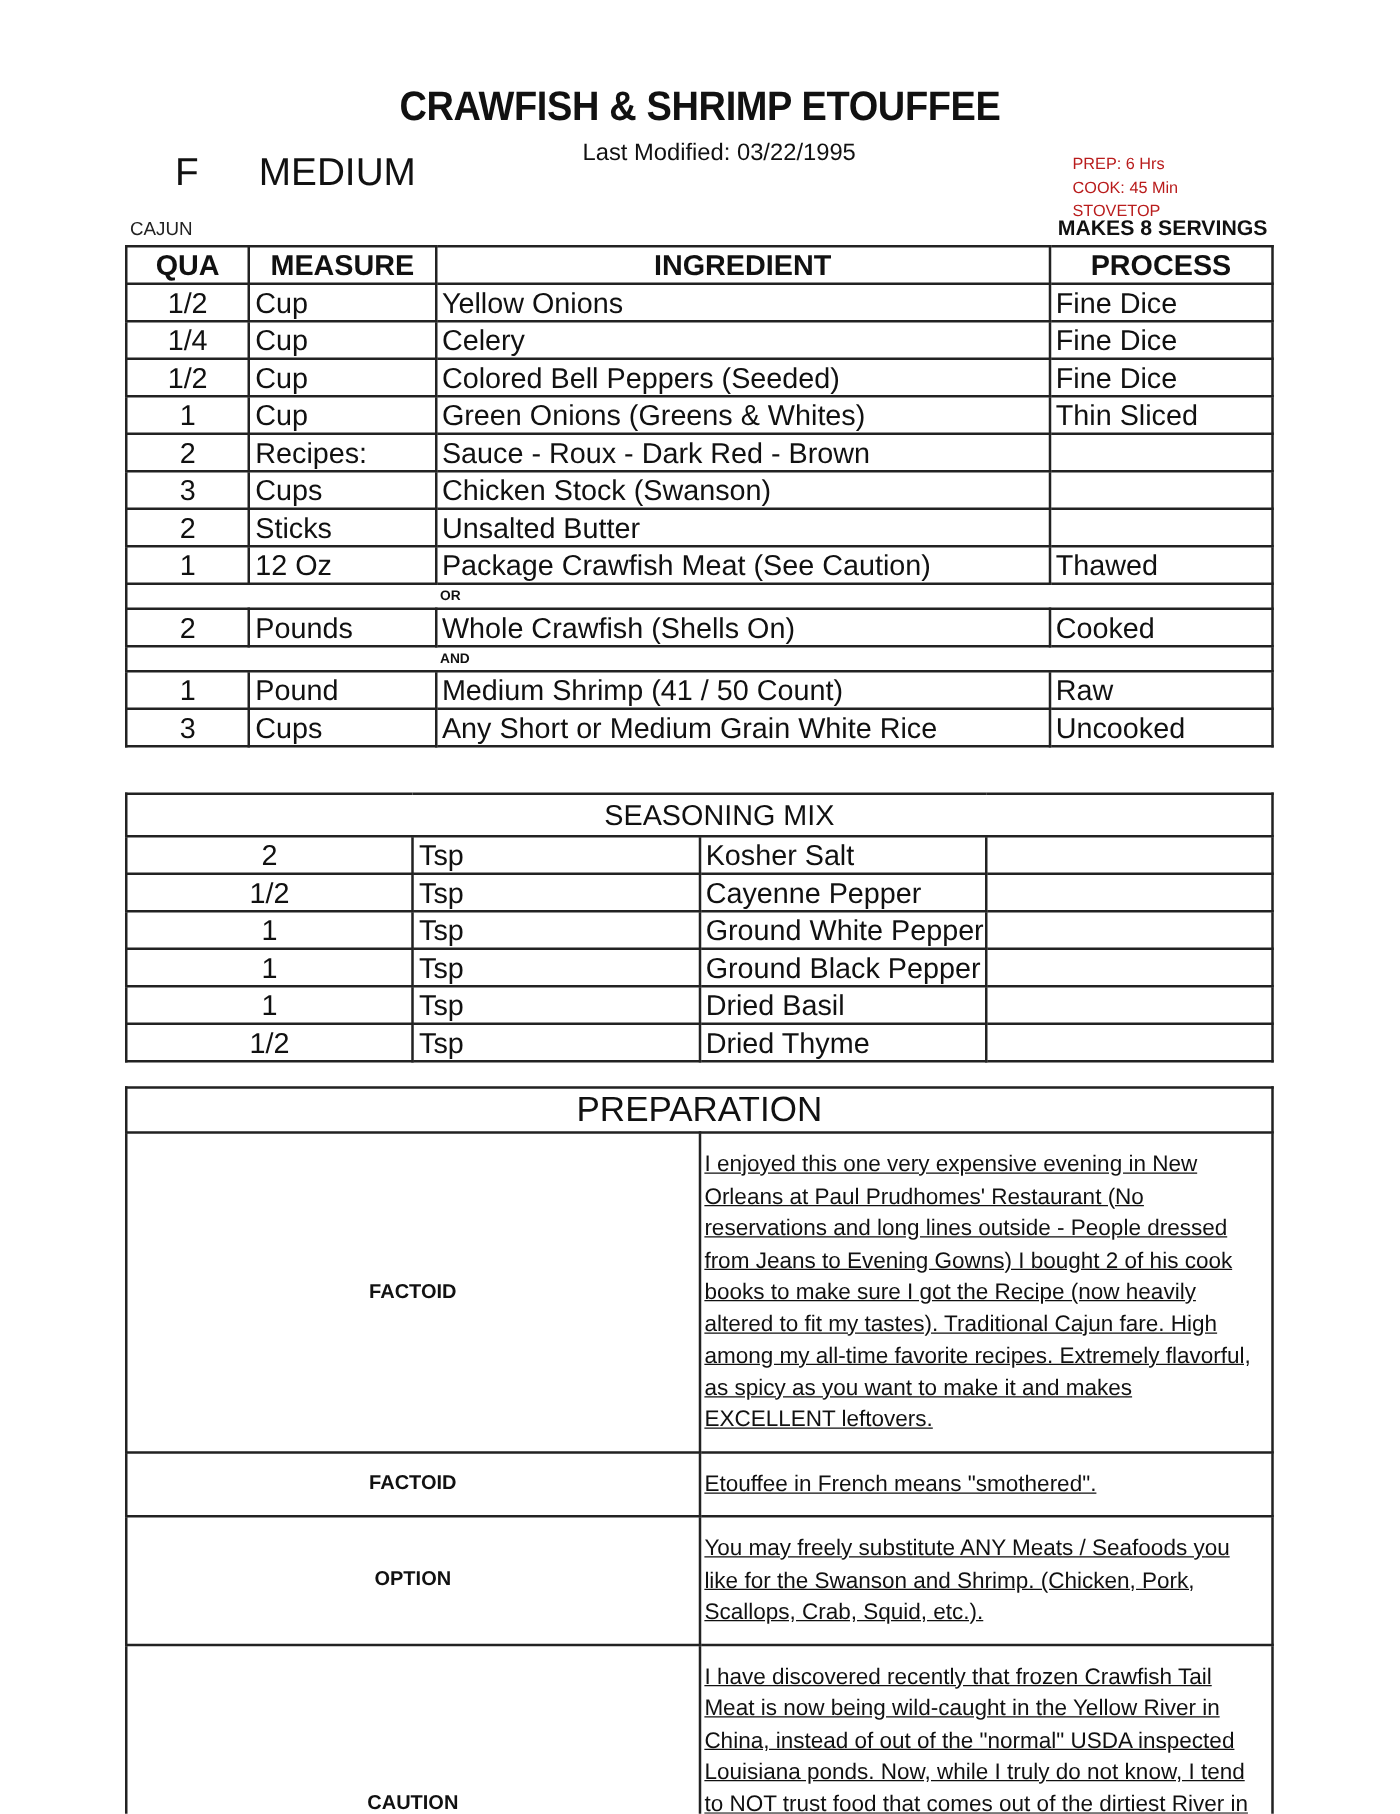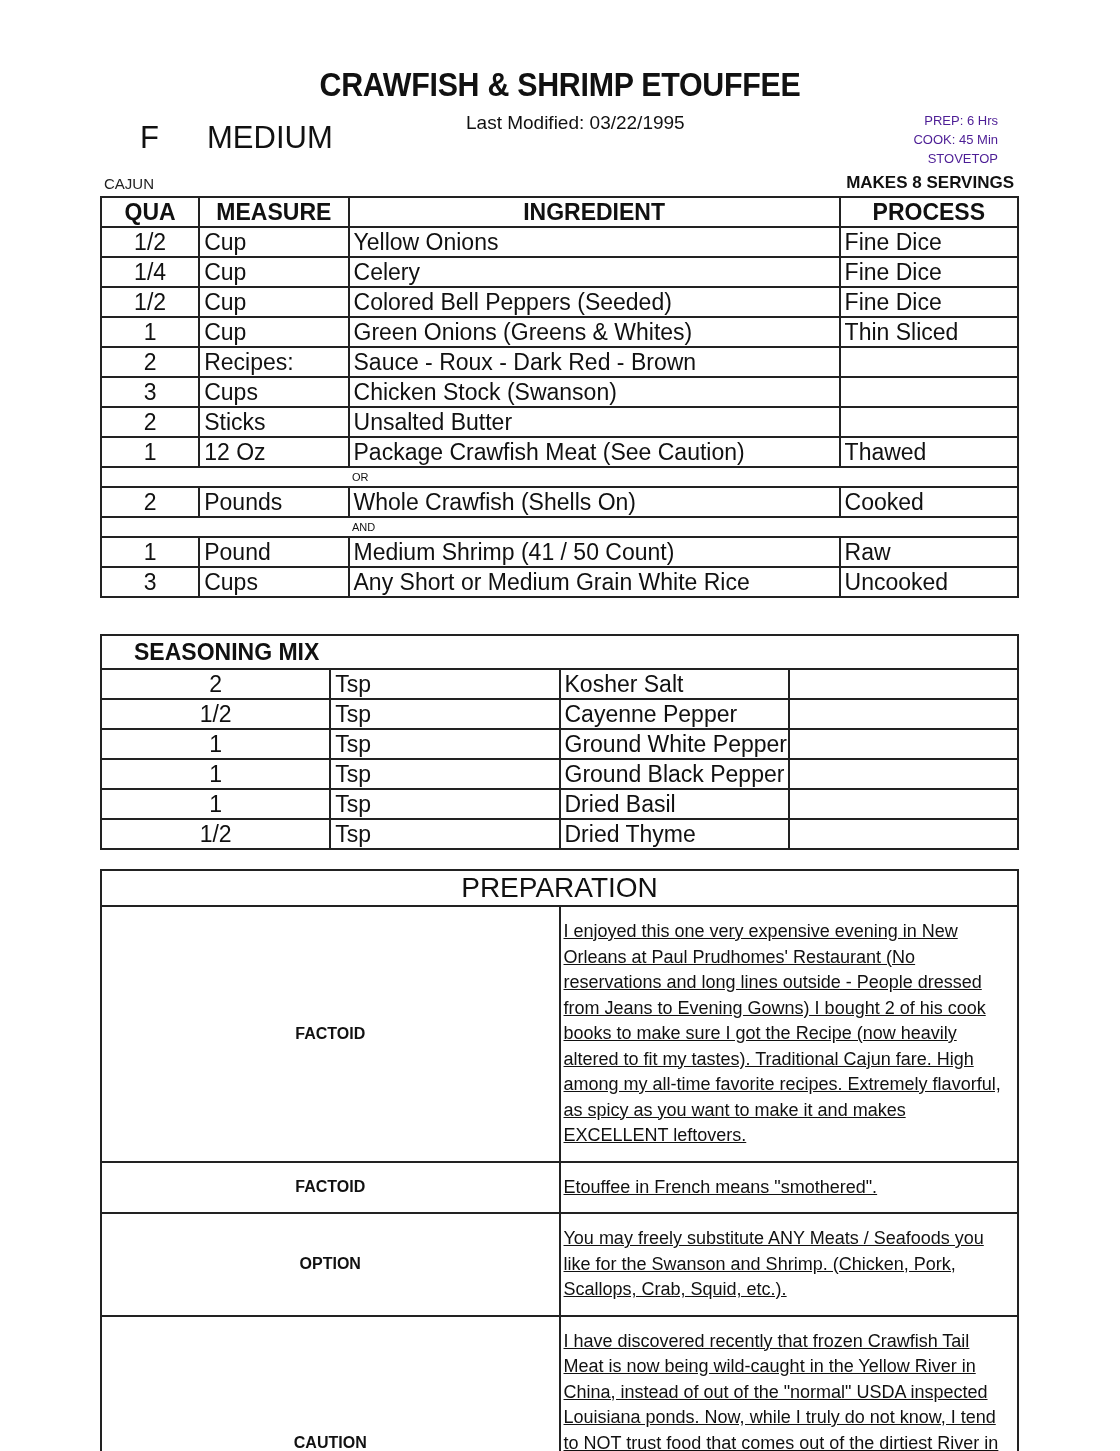--- a/index.html
+++ b/index.html
@@ -2,39 +2,39 @@
 <html><head>
 <meta charset="utf-8">
 <style>
   html, body { margin: 0; padding: 0; background: #ffffff; }
   body { width: 1120px; height: 1451px; position: relative; font-family: "Liberation Sans", sans-serif; color: #111; overflow: hidden; }
   .abs { position: absolute; }
   #title { left: 0; width: 1120px; top: 66px; text-align: center; font-size: 33px; font-weight: bold; letter-spacing: -0.3px; transform: scaleX(0.92); }
   #cat-letter { left: 140px; top: 120px; font-size: 31px; }
   #difficulty { left: 207px; top: 120px; font-size: 31px; }
   #modified { left: 466px; top: 112px; font-size: 19px; }
-  #times { left: 858px; top: 111px; width: 140px; text-align: right; font-size: 13px; line-height: 19px; color: #4c1d95; }
+  #times { left: 858px; top: 121px; width: 140px; text-align: left; font-size: 13px; line-height: 19px; color: #b91c1c; }
   #cuisine { left: 104px; top: 175px; font-size: 15px; color: #222; }
   #servings { right: 106px; top: 173px; font-size: 17px; font-weight: bold; }
 
   table { border-collapse: collapse; position: absolute; table-layout: fixed; }
   td { border: 2px solid #222; padding: 0; font-size: 23px; white-space: nowrap; overflow: hidden; }
   .c-qty { width: 96px; text-align: center; }
   .c-meas { width: 147px; padding-left: 4px; }
   .c-ing { width: 488px; padding-left: 4px; }
   .c-proc { width: 176px; padding-left: 4px; }
   .hdr td { font-weight: bold; text-align: center; padding-left: 0; margin-left: 31px; }
   tr.r { height: 30px; }
   tr.sep { height: 20px; }
-  tr.sep td { font-size: 11px; font-weight: normal; }
+  tr.sep td { font-size: 11px; font-weight: bold; }
   .sep-lbl { display: inline-block; margin-left: 250px; }
 
   #ingredients { left: 100px; top: 196px; width: 919px; }
   #seasoning { left: 100px; top: 634px; width: 919px; }
-  #seasoning .sh td { font-weight: bold; height: 32px; padding-left: 32px; }
+  #seasoning .sh td { text-align: center; font-weight: normal; height: 32px; padding-left: 32px; }
 
   #prep { left: 100px; top: 869px; width: 919px; }
   #prep .ph td { text-align: center; font-weight: normal; font-size: 28px; height: 34px; }
   #prep td.lbl { width: 96px; text-align: center; font-size: 16px; font-weight: bold; border-radius: 18px; }
   #prep td.txt { font-size: 18px; line-height: 25.5px; padding: 12px 3px; white-space: normal; text-decoration: underline; }
 </style>
 </head>
 <body>
 
 <div class="abs" id="title">CRAWFISH &amp; SHRIMP ETOUFFEE</div>

